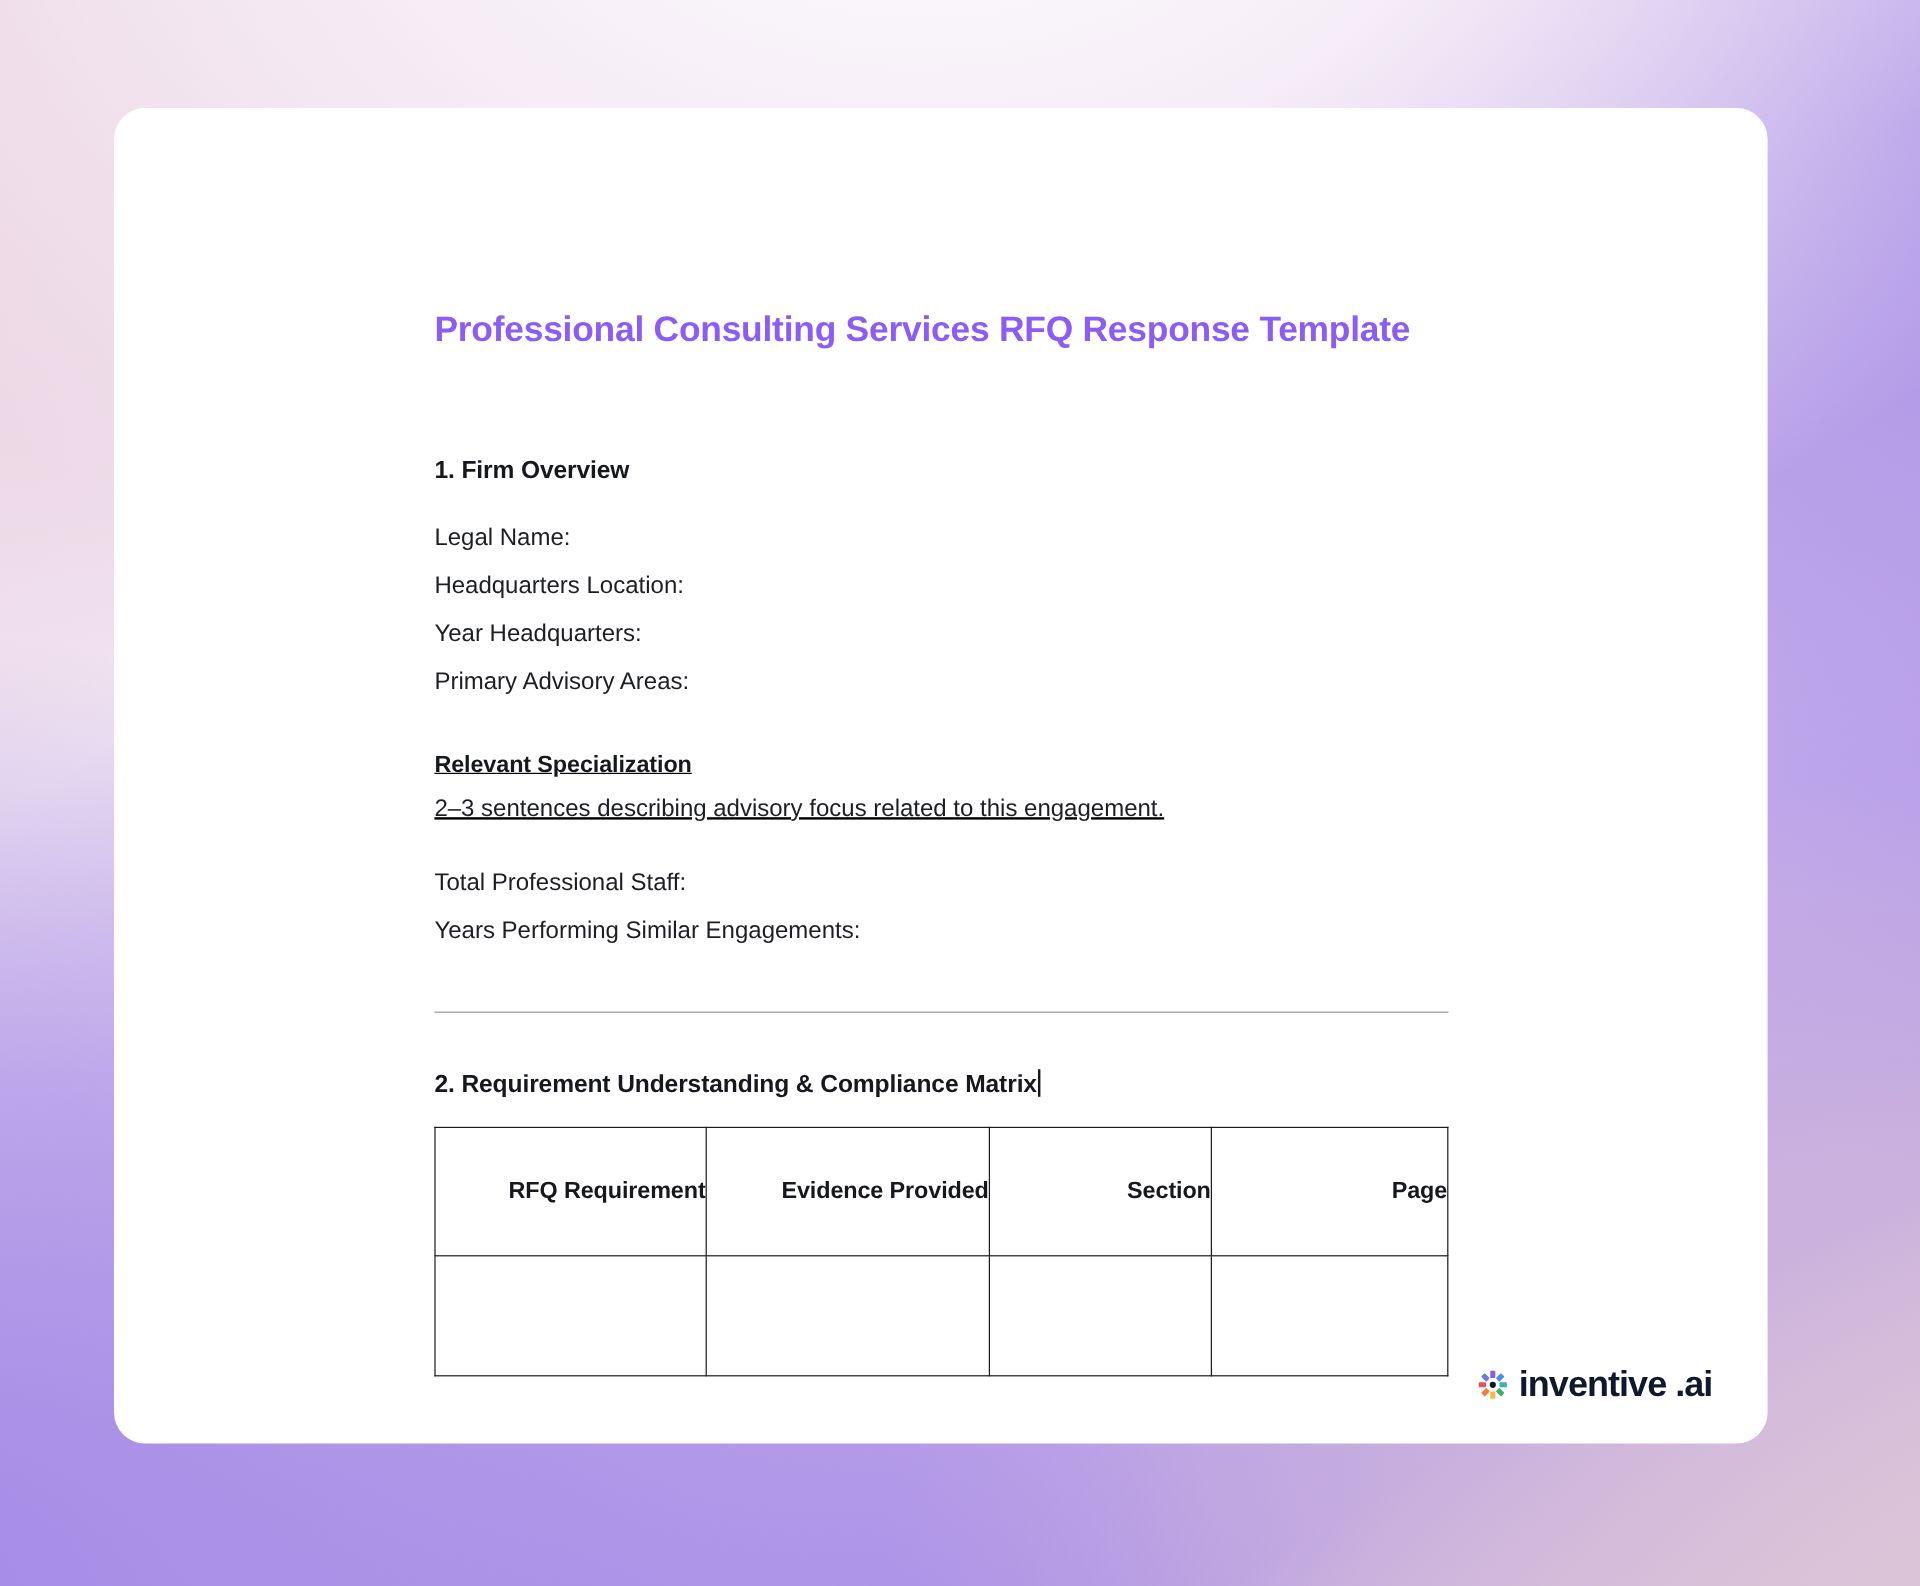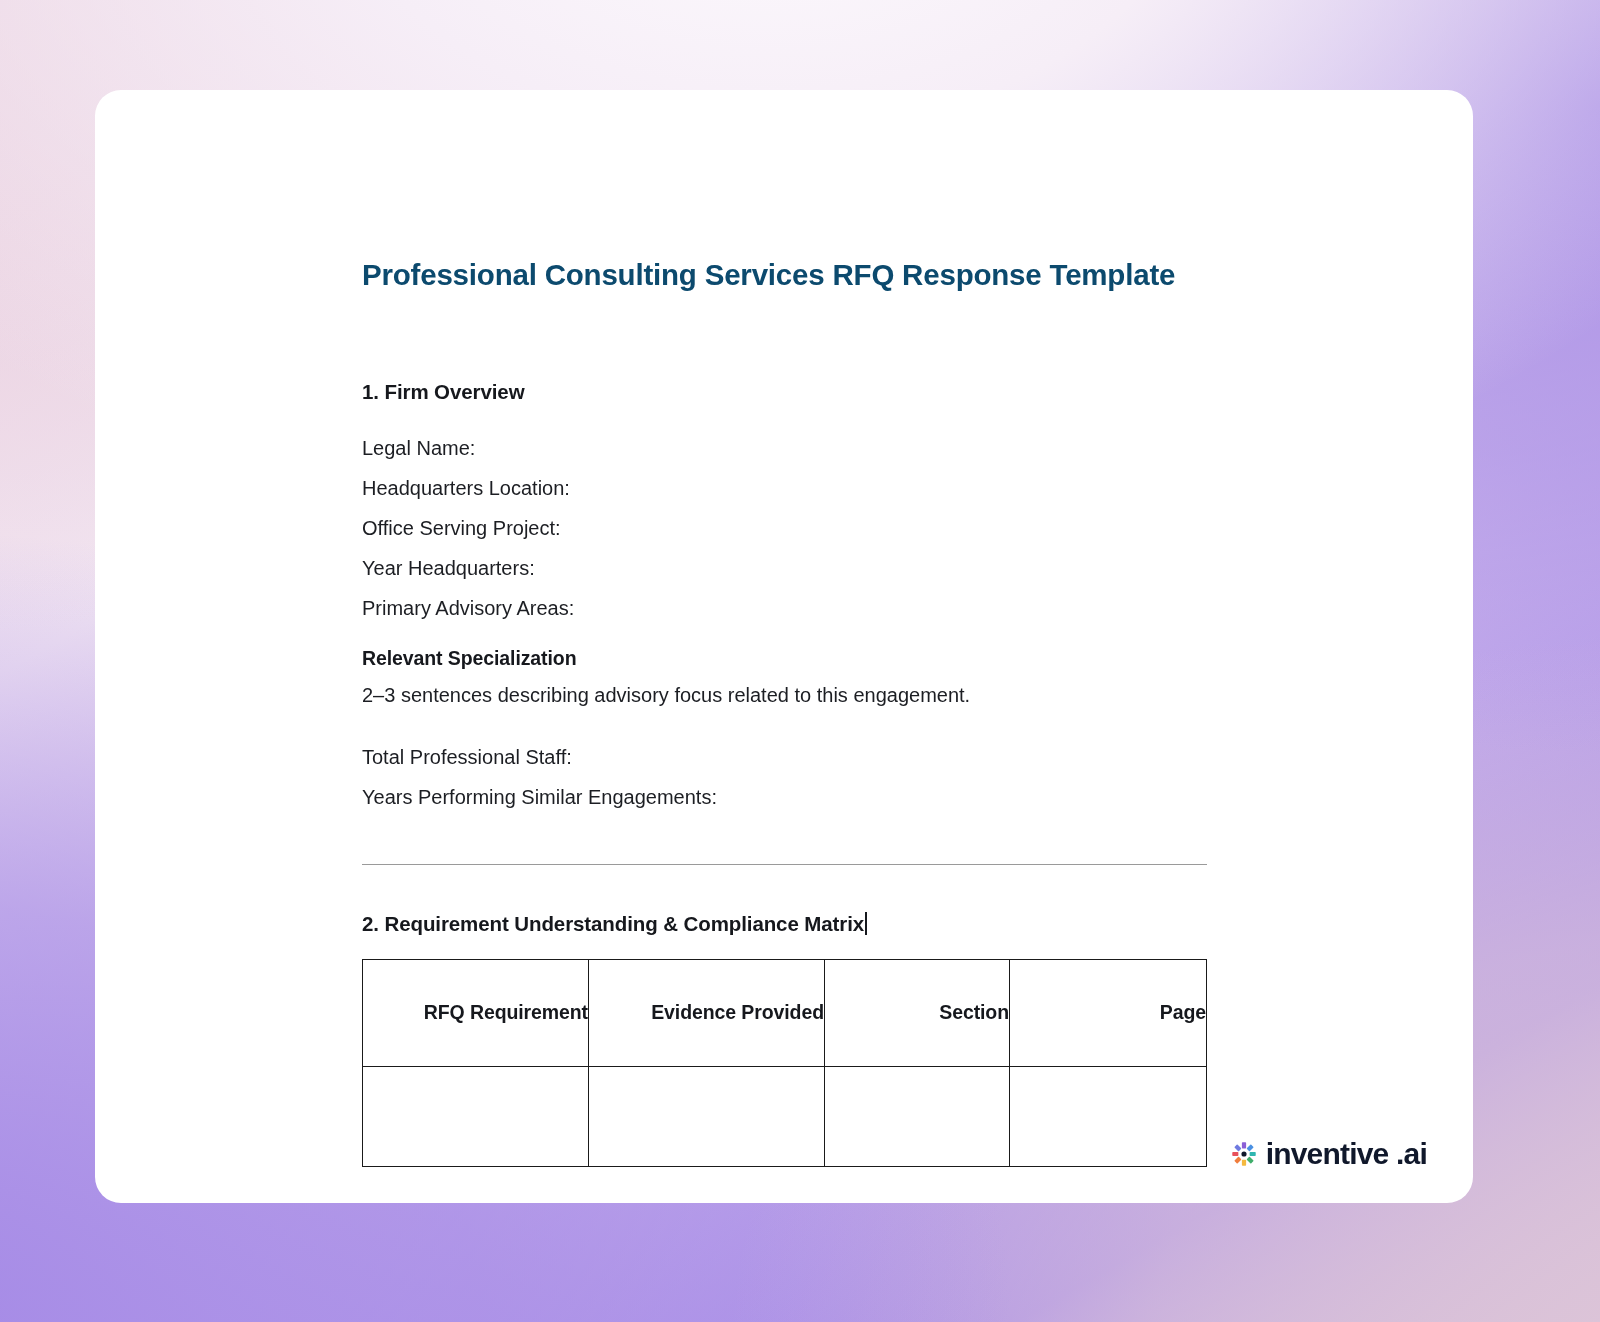--- a/index.html
+++ b/index.html
@@ -54,21 +54,21 @@
   .content {
     position: absolute;
     left: 267px;
     top: 0;
     width: 860px;
   }
 
   .doc-title {
     font-size: 29.5px;
     font-weight: bold;
-    color: #0c4a6e;
+    color: #8b5cf6;
     letter-spacing: -0.2px;
     margin-top: 167px;
     line-height: 1.25;
   }
 
   .sec-heading {
     font-size: 20.5px;
     font-weight: bold;
     color: #16181d;
     letter-spacing: -0.1px;
@@ -84,21 +84,21 @@
 
   .field-line {
     font-size: 20px;
     color: #1c1e23;
     line-height: 40px;
     font-weight: normal;
   }
 
   .fields-block { margin-top: 24px; }
 
-  .spec-block { margin-top: 19px; }
+  .spec-block { margin-top: 38px; text-decoration: underline; }
 
   .spec-body {
     font-size: 20px;
     color: #1c1e23;
     line-height: 40px;
     margin-top: 5px;
   }
 
   .staff-block { margin-top: 22px; }
 
@@ -198,21 +198,20 @@
 
     <div class="content">
 
       <h1 class="doc-title">Professional Consulting Services RFQ Response Template</h1>
 
       <h2 class="sec-heading">1. Firm Overview</h2>
 
       <div class="fields-block">
         <div class="field-line">Legal Name:</div>
         <div class="field-line">Headquarters Location:</div>
-        <div class="field-line">Office Serving Project:</div>
         <div class="field-line">Year Headquarters:</div>
         <div class="field-line">Primary Advisory Areas:</div>
       </div>
 
       <div class="spec-block">
         <h3 class="sub-heading">Relevant Specialization</h3>
         <p class="spec-body">2–3 sentences describing advisory focus related to this engagement.</p>
       </div>
 
       <div class="staff-block">

